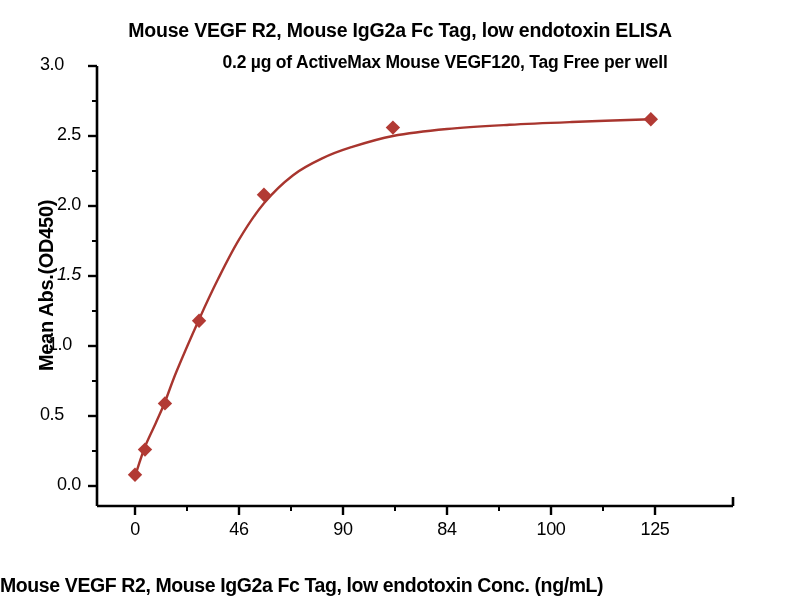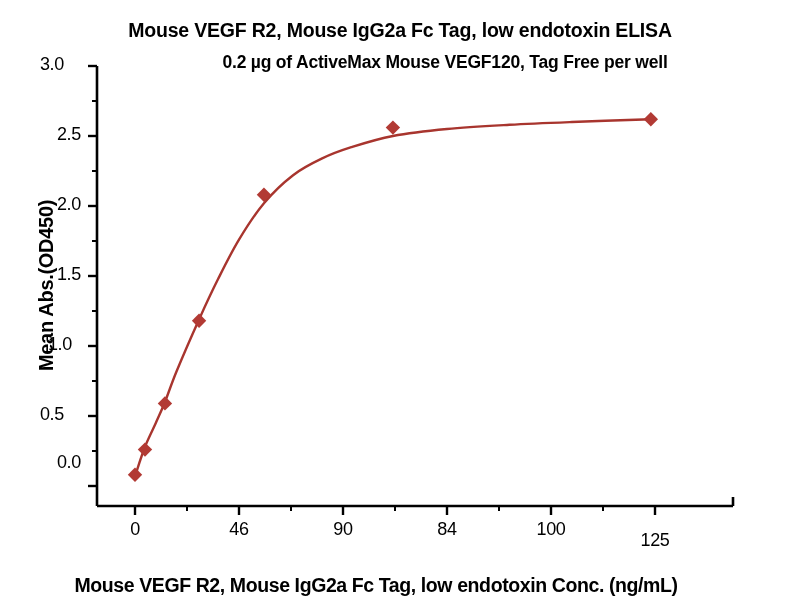--- a/index.html
+++ b/index.html
@@ -55,21 +55,20 @@
     letter-spacing: -0.3px;
     transform: rotate(-90deg);
     transform-origin: center center;
     white-space: nowrap;
   }
   .x-axis-label {
     position: absolute;
     left: 0;
     top: 558px;
     width: 752px;
-    text-align: center;
     font-size: 19.5px;
     font-weight: bold;
     letter-spacing: -0.4px;
     white-space: nowrap;
   }
   .tick-label-y {
     position: absolute;
     width: 60px;
     text-align: right;
     font-size: 18px;
@@ -136,30 +135,30 @@
         <path d="M 144.984 426.40000000000003 L 152.184 433.6 L 144.984 440.8 L 137.78400000000002 433.6 Z" fill="#B23A34"></path>
         <path d="M 164.952 380.2 L 172.152 387.4 L 164.952 394.59999999999997 L 157.752 387.4 Z" fill="#B23A34"></path>
         <path d="M 199.06400000000002 297.6 L 206.264 304.8 L 199.06400000000002 312 L 191.86400000000003 304.8 Z" fill="#B23A34"></path>
         <path d="M 263.96000000000004 171.60000000000002 L 271.16 178.8 L 263.96000000000004 186 L 256.76000000000005 178.8 Z" fill="#B23A34"></path>
         <path d="M 392.92 104.39999999999996 L 400.12 111.59999999999997 L 392.92 118.79999999999997 L 385.72 111.59999999999997 Z" fill="#B23A34"></path>
         <path d="M 650.84 95.99999999999999 L 658.0400000000001 103.19999999999999 L 650.84 110.39999999999999 L 643.64 103.19999999999999 Z" fill="#B23A34"></path>
       </g>
   </svg>
 
   <div id="ytick-labels">
-      <div class="tick-label-y" style="left: 21px; top: 436px;">0.0</div>
+      <div class="tick-label-y" style="left: 21px; top: 458px;">0.0</div>
       <div class="tick-label-y" style="left: 4px; top: 388px;">0.5</div>
       <div class="tick-label-y" style="left: 12px; top: 318px;">1.0</div>
-      <div class="tick-label-y" style="left: 21px; top: 248px;">1.5</div>
+      <div class="tick-label-y" style="left: 21px; top: 248px; font-style: italic;">1.5</div>
       <div class="tick-label-y" style="left: 21px; top: 178px;">2.0</div>
       <div class="tick-label-y" style="left: 21px; top: 108px;">2.5</div>
       <div class="tick-label-y" style="left: 4px; top: 38px;">3.0</div>
     </div>
   <div id="xtick-labels">
       <div class="tick-label-x" style="left: 105px; top: 503px;">0</div>
       <div class="tick-label-x" style="left: 209px; top: 503px;">46</div>
       <div class="tick-label-x" style="left: 313px; top: 503px;">90</div>
       <div class="tick-label-x" style="left: 417px; top: 503px;">84</div>
       <div class="tick-label-x" style="left: 521px; top: 503px;">100</div>
-      <div class="tick-label-x" style="left: 625px; top: 514px;">125</div>
+      <div class="tick-label-x" style="left: 625px; top: 503px;">125</div>
     </div>
 
 </div>
 
 </body></html>

